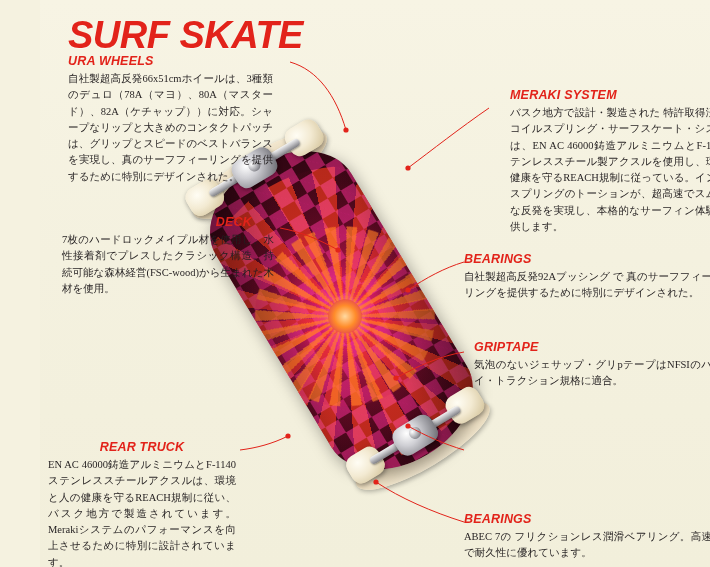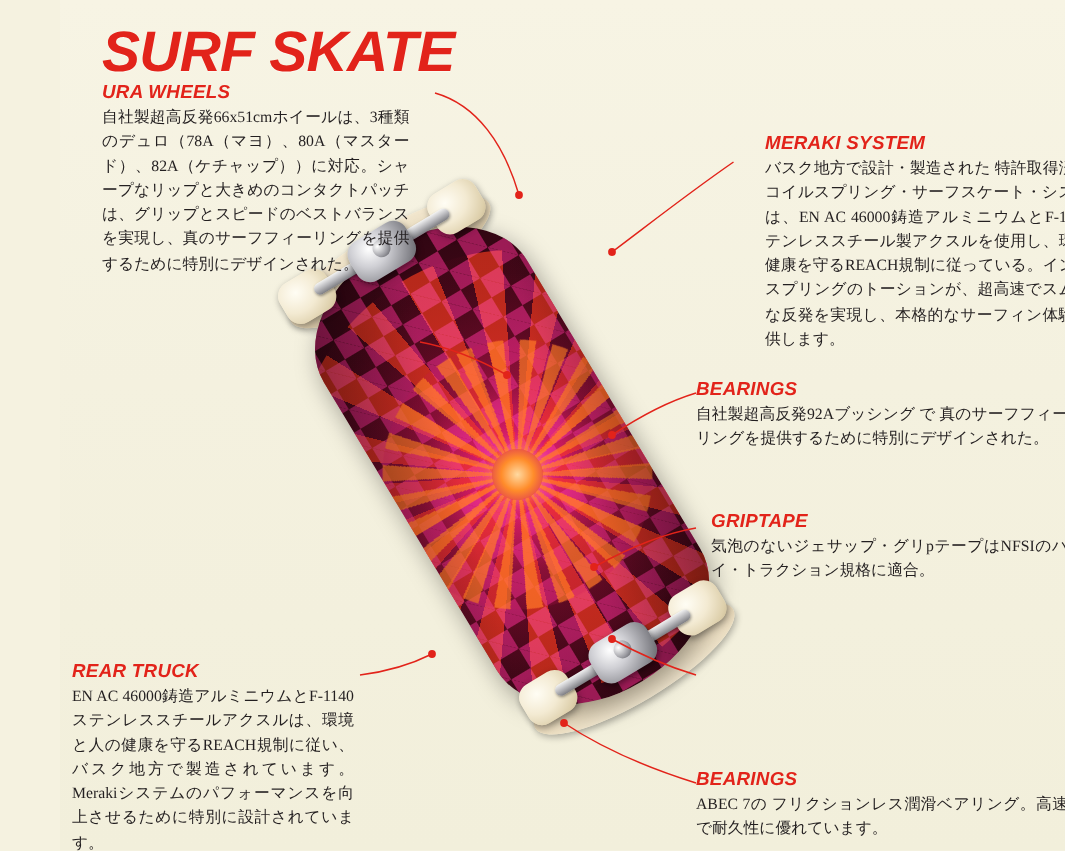--- a/index.html
+++ b/index.html
@@ -297,33 +297,37 @@
   <div class="callout" style="left:28px; top:54px; width:205px;">
     <div class="head" style="">URA WHEELS</div>
     <div class="body">自社製超高反発66x51cmホイールは、3種類のデュロ（78A（マヨ）、80A（マスタード）、82A（ケチャップ））に対応。シャープなリップと大きめのコンタクトパッチは、グリップとスピードのベストバランスを実現し、真のサーフフィーリングを提供するために特別にデザインされた。</div>
   </div>
 
   <div class="callout" style="left:470px; top:88px; width:228px;">
     <div class="head">MERAKI SYSTEM</div>
     <div class="body">バスク地方で設計・製造された 特許取得済みのコイルスプリング・サーフスケート・システムは、EN AC 46000鋳造アルミニウムとF-1140ステンレススチール製アクスルを使用し、環境と健康を守るREACH規制に従っている。インナースプリングのトーションが、超高速でスムーズな反発を実現し、本格的なサーフィン体験を提供します。</div>
   </div>
 
+  <div class="callout" style="left:22px; top:215px; width:212px;">
+    <div class="head" style="text-align:right; padding-right:22px;">DECK</div>
+    <div class="body">7枚のハードロックメイプル材を使用し、水性接着剤でプレスしたクラシック構造。持続可能な森林経営(FSC-wood)から生まれた木材を使用。</div>
+  </div>
 
   <div class="callout" style="left:424px; top:252px; width:248px;">
     <div class="head">BEARINGS</div>
     <div class="body">自社製超高反発92Aブッシング で 真のサーフフィーリングを提供するために特別にデザインされた。</div>
   </div>
 
   <div class="callout" style="left:434px; top:340px; width:238px;">
     <div class="head">GRIPTAPE</div>
     <div class="body">気泡のないジェサップ・グリpテープはNFSIのハイ・トラクション規格に適合。</div>
   </div>
 
   <div class="callout" style="left:8px; top:440px; width:188px;">
-    <div class="head" style="text-align:left;">REAR TRUCK</div>
+    <div class="head" style="text-align:center;">REAR TRUCK</div>
     <div class="body">EN AC 46000鋳造アルミニウムとF-1140ステンレススチールアクスルは、環境と人の健康を守るREACH規制に従い、バスク地方で製造されています。Merakiシステムのパフォーマンスを向上させるために特別に設計されています。</div>
   </div>
 
 
   <div class="callout" style="left:424px; top:512px; width:248px;">
     <div class="head">BEARINGS</div>
     <div class="body">ABEC 7の フリクションレス潤滑ベアリング。高速で耐久性に優れています。</div>
   </div>
 
 </div>

